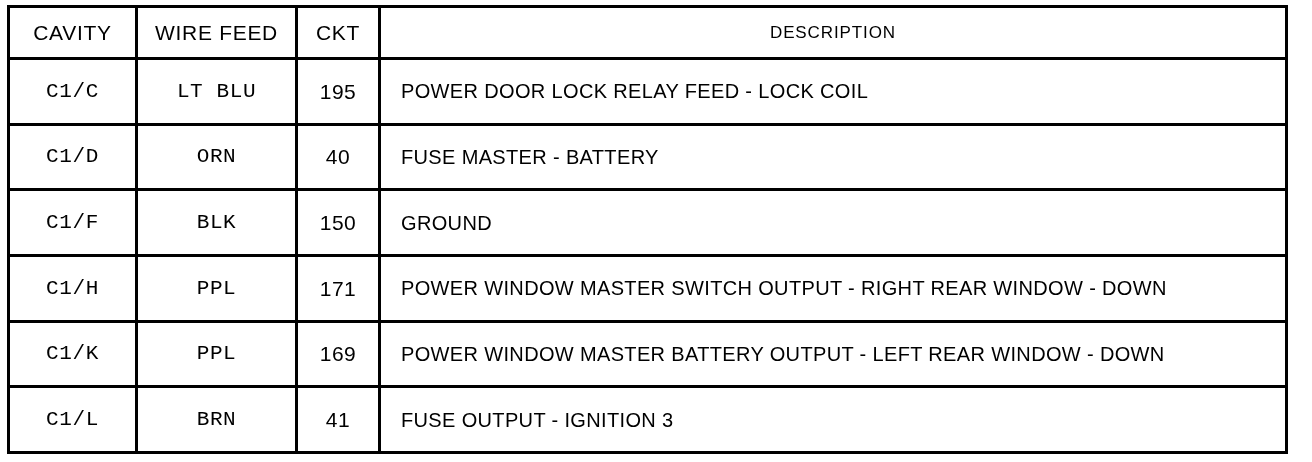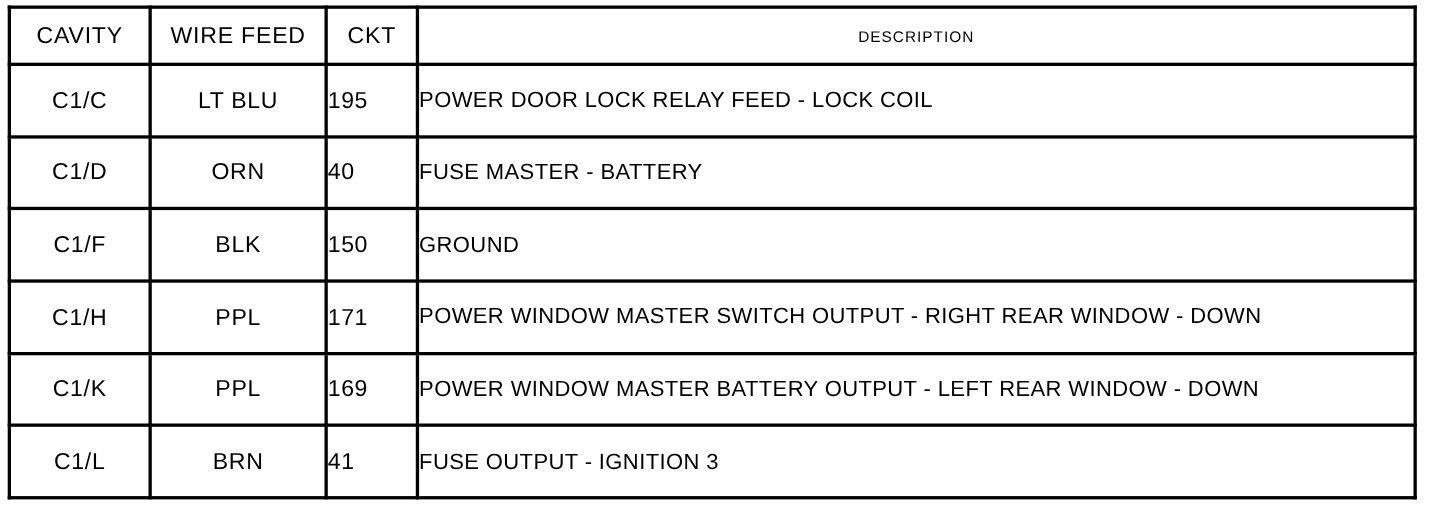--- a/index.html
+++ b/index.html
@@ -55,48 +55,49 @@
   thead td {
     height: 49px;
   }
   .hdr-text {
     display: block;
     text-align: center;
     font-size: 21px;
     letter-spacing: 0.7px;
   }
   .hdr-desc {
-    font-size: 14px;
+    font-size: 17px;
     letter-spacing: 0.9px;
     text-align: center;
   }
 
   
   tbody td {
     height: 56px;
   }
 
   .cell-center {
     display: block;
     text-align: center;
     font-size: 21px;
     letter-spacing: 0.6px;
+    font-family: Liberation Mono, monospace;
   }
 
   .cell-ckt {
     display: block;
-    text-align: left;
+    text-align: center;
     font-size: 21px;
     letter-spacing: 0.5px;
   }
 
   .cell-desc {
     display: block;
     text-align: left;
-    padding-left: 0;
+    padding-left: 20px;
     font-size: 20px;
     letter-spacing: 0.35px;
     white-space: nowrap;
   }
 </style>
 </head>
 <body>
 
 <div id="page">
 

